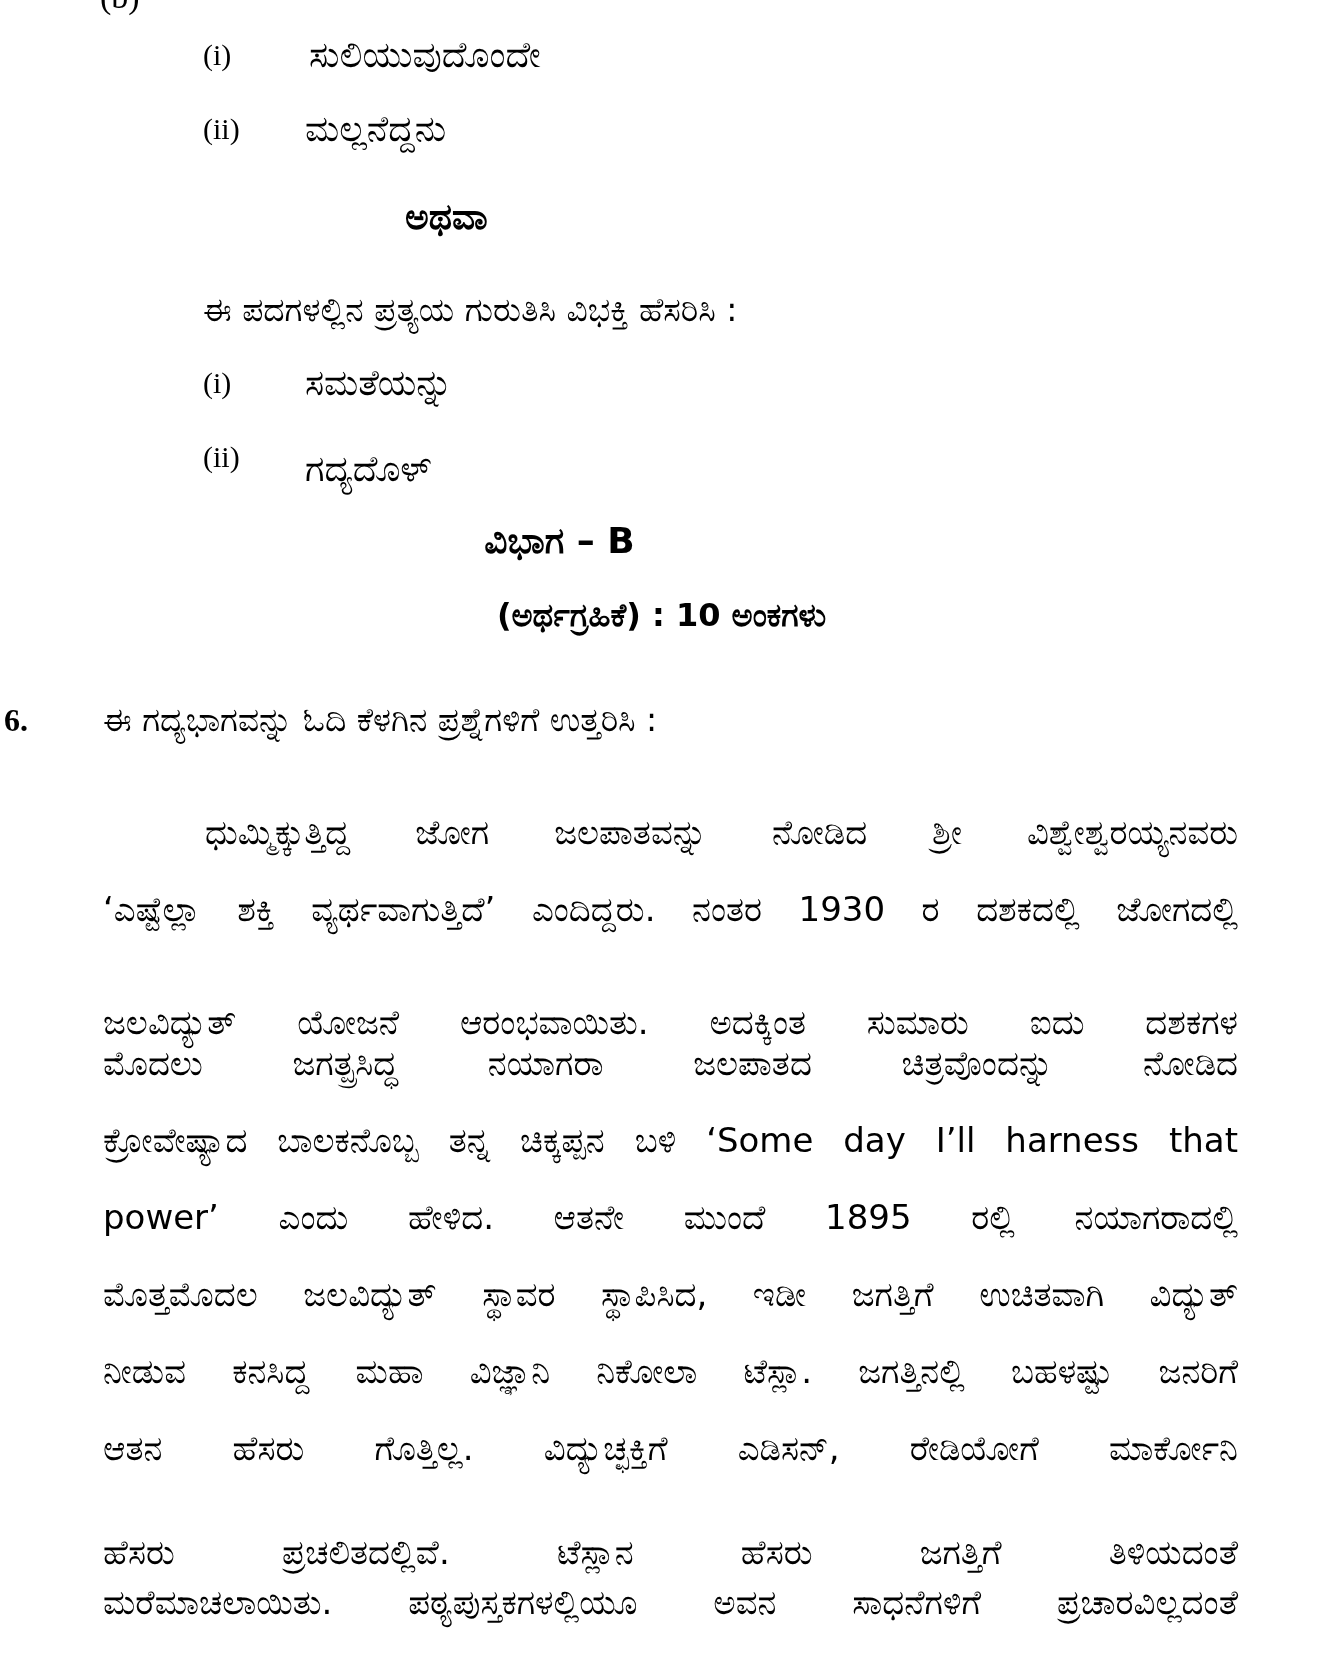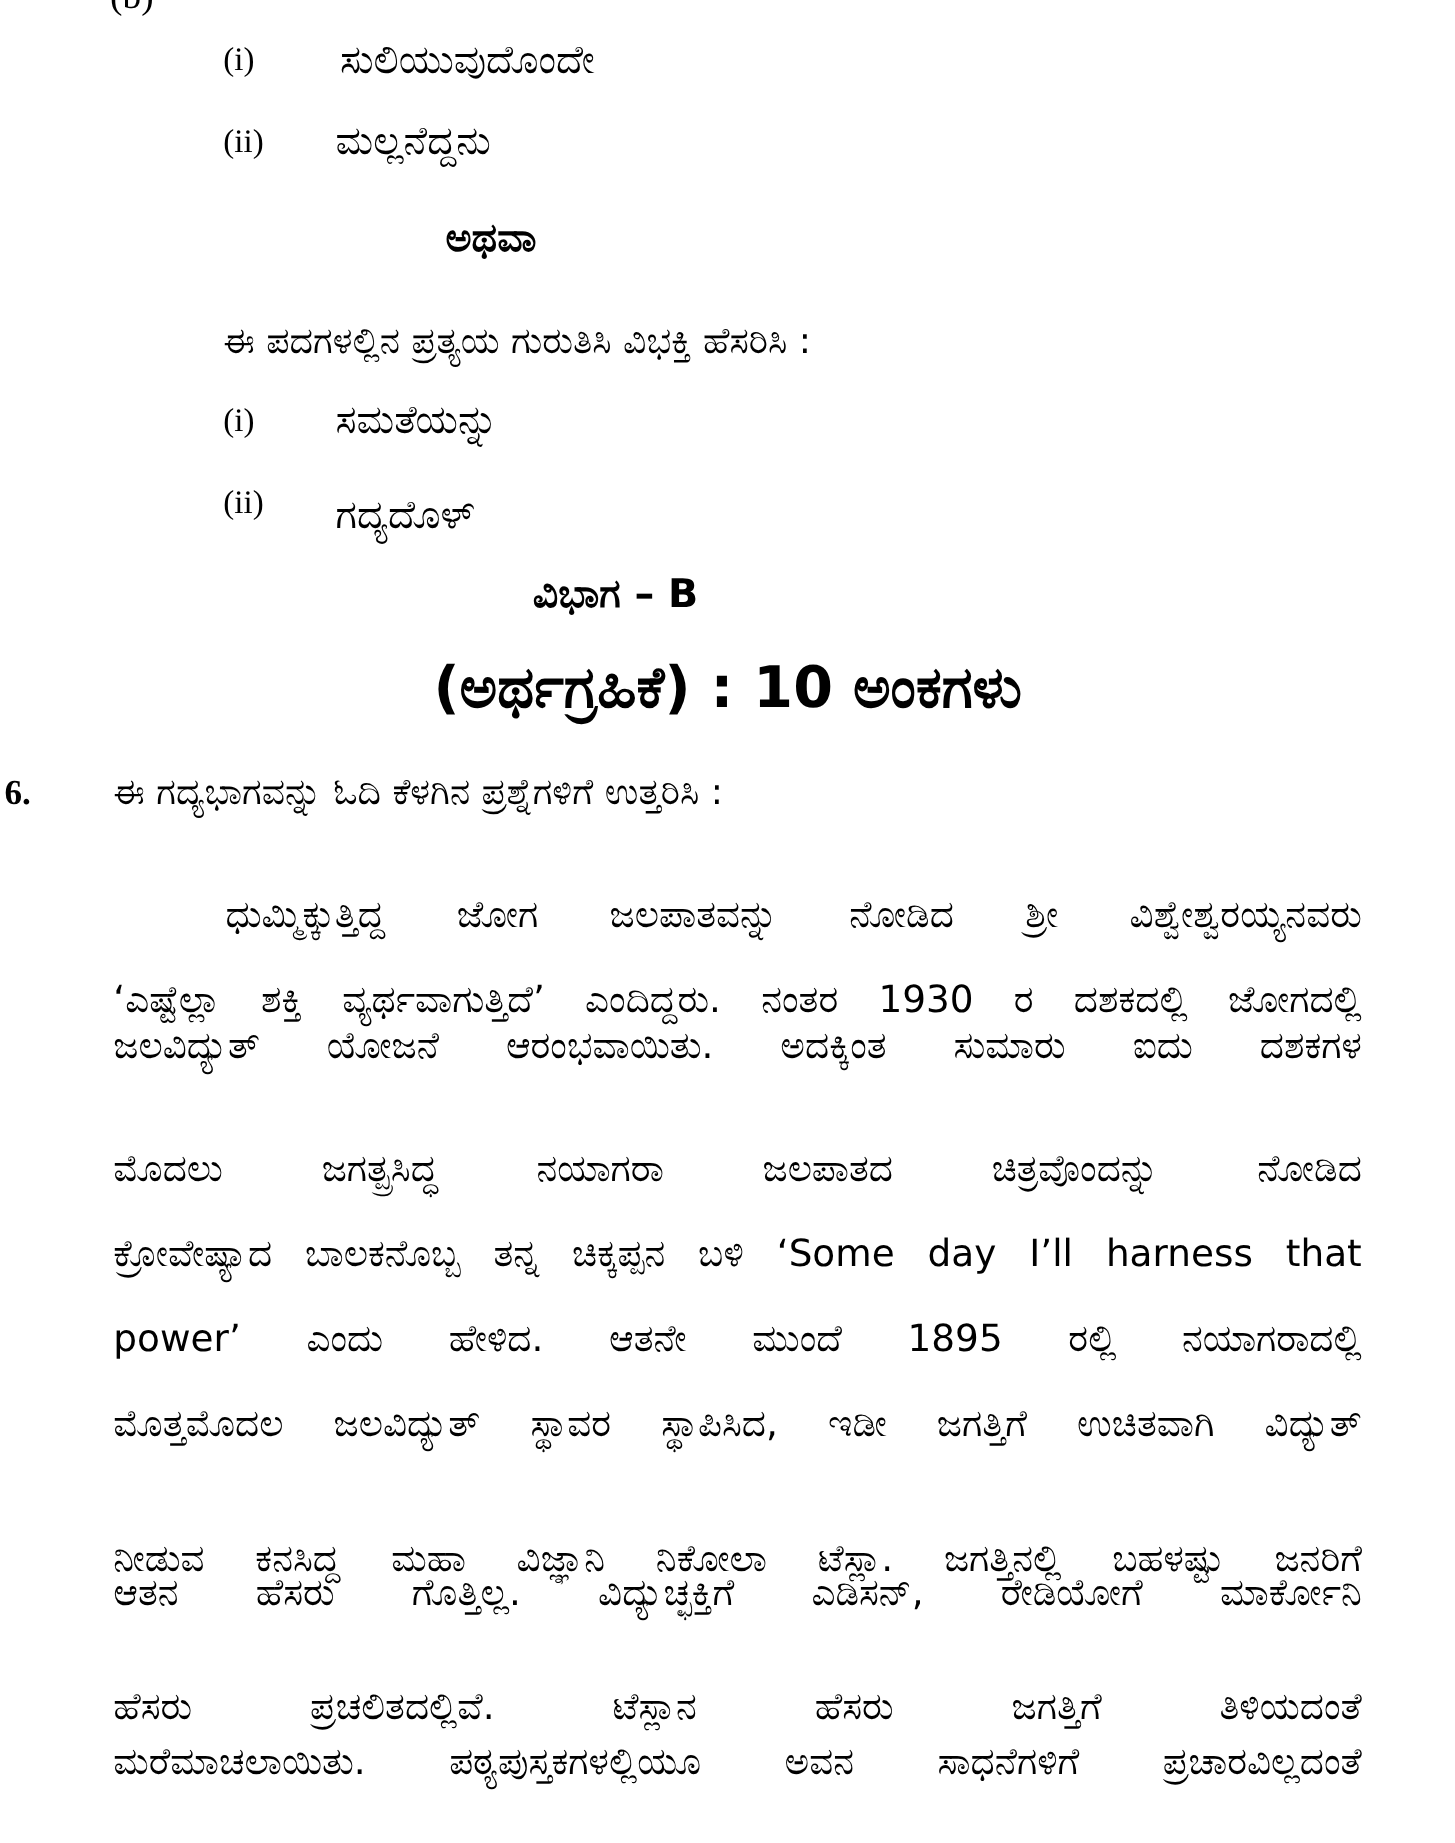--- a/index.html
+++ b/index.html
@@ -39,32 +39,32 @@
 
   <div class="abs kn" style="left:203px; top:290px; font-size:33px;">ಈ ಪದಗಳಲ್ಲಿನ ಪ್ರತ್ಯಯ ಗುರುತಿಸಿ ವಿಭಕ್ತಿ ಹೆಸರಿಸಿ :</div>
 
   <div class="abs roman label" style="left:203px; top:366px;">(i)</div>
   <div class="abs kn item" style="left:305px; top:362px;">ಸಮತೆಯನ್ನು</div>
 
   <div class="abs roman label" style="left:203px; top:440px;">(ii)</div>
   <div class="abs kn item" style="left:305px; top:436px;margin-top:12px;">ಗದ್ಯದೊಳ್</div>
 
   <div class="abs kn bold" style="left:0; width:1119px; text-align:center; top:520px; font-size:36px;">ವಿಭಾಗ – B</div>
-  <div class="abs kn bold" style="left:0; width:1323px; text-align:center; top:596px; font-size:52px;">(ಅರ್ಥಗ್ರಹಿಕೆ) : 10 ಅಂಕಗಳು</div>
+  <div class="abs kn bold" style="left:0; width:1323px; text-align:center; top:596px; font-size:32px;">(ಅರ್ಥಗ್ರಹಿಕೆ) : 10 ಅಂಕಗಳು</div>
 
   <div class="abs roman bold" style="left:4px; top:702px; font-size:32px;">6.</div>
   <div class="abs kn" style="left:103px; top:700px; font-size:33px;">ಈ ಗದ್ಯಭಾಗವನ್ನು ಓದಿ ಕೆಳಗಿನ ಪ್ರಶ್ನೆಗಳಿಗೆ ಉತ್ತರಿಸಿ :</div>
 
   <div>
     <div class="para-line first kn" style="top: 812px; white-space: nowrap;"><span>ಧುಮ್ಮಿಕ್ಕುತ್ತಿದ್ದ</span> <span>ಜೋಗ</span> <span>ಜಲಪಾತವನ್ನು</span> <span>ನೋಡಿದ</span> <span>ಶ್ರೀ</span> <span>ವಿಶ್ವೇಶ್ವರಯ್ಯನವರು</span></div>
     <div class="para-line kn" style="top: 889px; white-space: nowrap;"><span>‘ಎಷ್ಟೆಲ್ಲಾ</span> <span>ಶಕ್ತಿ</span> <span>ವ್ಯರ್ಥವಾಗುತ್ತಿದೆ’</span> <span>ಎಂದಿದ್ದರು.</span> <span>ನಂತರ</span> <span>1930</span> <span>ರ</span> <span>ದಶಕದಲ್ಲಿ</span> <span>ಜೋಗದಲ್ಲಿ</span></div>
-    <div class="para-line kn" style="top: 931px; white-space: nowrap;"><span>ಜಲವಿದ್ಯುತ್</span> <span>ಯೋಜನೆ</span> <span>ಆರಂಭವಾಯಿತು.</span> <span>ಅದಕ್ಕಿಂತ</span> <span>ಸುಮಾರು</span> <span>ಐದು</span> <span>ದಶಕಗಳ</span></div>
+    <div class="para-line kn" style="top: 1002px; white-space: nowrap;"><span>ಜಲವಿದ್ಯುತ್</span> <span>ಯೋಜನೆ</span> <span>ಆರಂಭವಾಯಿತು.</span> <span>ಅದಕ್ಕಿಂತ</span> <span>ಸುಮಾರು</span> <span>ಐದು</span> <span>ದಶಕಗಳ</span></div>
     <div class="para-line kn" style="top: 1043px; white-space: nowrap;"><span>ಮೊದಲು</span> <span>ಜಗತ್ಪ್ರಸಿದ್ಧ</span> <span>ನಯಾಗರಾ</span> <span>ಜಲಪಾತದ</span> <span>ಚಿತ್ರವೊಂದನ್ನು</span> <span>ನೋಡಿದ</span></div>
     <div class="para-line kn" style="top: 1120px; white-space: nowrap;"><span>ಕ್ರೋವೇಷ್ಯಾದ</span> <span>ಬಾಲಕನೊಬ್ಬ</span> <span>ತನ್ನ</span> <span>ಚಿಕ್ಕಪ್ಪನ</span> <span>ಬಳಿ</span> <span>‘Some</span> <span>day</span> <span>I’ll</span> <span>harness</span> <span>that</span></div>
     <div class="para-line kn" style="top: 1197px; white-space: nowrap;"><span>power’</span> <span>ಎಂದು</span> <span>ಹೇಳಿದ.</span> <span>ಆತನೇ</span> <span>ಮುಂದೆ</span> <span>1895</span> <span>ರಲ್ಲಿ</span> <span>ನಯಾಗರಾದಲ್ಲಿ</span></div>
     <div class="para-line kn" style="top: 1274px; white-space: nowrap;"><span>ಮೊತ್ತಮೊದಲ</span> <span>ಜಲವಿದ್ಯುತ್</span> <span>ಸ್ಥಾವರ</span> <span>ಸ್ಥಾಪಿಸಿದ,</span> <span>ಇಡೀ</span> <span>ಜಗತ್ತಿಗೆ</span> <span>ಉಚಿತವಾಗಿ</span> <span>ವಿದ್ಯುತ್</span></div>
-    <div class="para-line kn" style="top: 1351px; white-space: nowrap; margin-top: 46px;"><span>ನೀಡುವ</span> <span>ಕನಸಿದ್ದ</span> <span>ಮಹಾ</span> <span>ವಿಜ್ಞಾನಿ</span> <span>ನಿಕೋಲಾ</span> <span>ಟೆಸ್ಲಾ.</span> <span>ಜಗತ್ತಿನಲ್ಲಿ</span> <span>ಬಹಳಷ್ಟು</span> <span>ಜನರಿಗೆ</span></div>
+    <div class="para-line kn" style="top: 1351px; white-space: nowrap;"><span>ನೀಡುವ</span> <span>ಕನಸಿದ್ದ</span> <span>ಮಹಾ</span> <span>ವಿಜ್ಞಾನಿ</span> <span>ನಿಕೋಲಾ</span> <span>ಟೆಸ್ಲಾ.</span> <span>ಜಗತ್ತಿನಲ್ಲಿ</span> <span>ಬಹಳಷ್ಟು</span> <span>ಜನರಿಗೆ</span></div>
     <div class="para-line kn" style="top: 1428px; white-space: nowrap;"><span>ಆತನ</span> <span>ಹೆಸರು</span> <span>ಗೊತ್ತಿಲ್ಲ.</span> <span>ವಿದ್ಯುಚ್ಛಕ್ತಿಗೆ</span> <span>ಎಡಿಸನ್,</span> <span>ರೇಡಿಯೋಗೆ</span> <span>ಮಾರ್ಕೋನಿ</span></div>
     <div class="para-line kn" style="top: 1505px; white-space: nowrap; margin-top: 27px;"><span>ಹೆಸರು</span> <span>ಪ್ರಚಲಿತದಲ್ಲಿವೆ.</span> <span>ಟೆಸ್ಲಾನ</span> <span>ಹೆಸರು</span> <span>ಜಗತ್ತಿಗೆ</span> <span>ತಿಳಿಯದಂತೆ</span></div>
     <div class="para-line kn" style="top: 1582px; white-space: nowrap;"><span>ಮರೆಮಾಚಲಾಯಿತು.</span> <span>ಪಠ್ಯಪುಸ್ತಕಗಳಲ್ಲಿಯೂ</span> <span>ಅವನ</span> <span>ಸಾಧನೆಗಳಿಗೆ</span> <span>ಪ್ರಚಾರವಿಲ್ಲದಂತೆ</span></div>
   </div>
 
 </div>
 
 </body></html>

